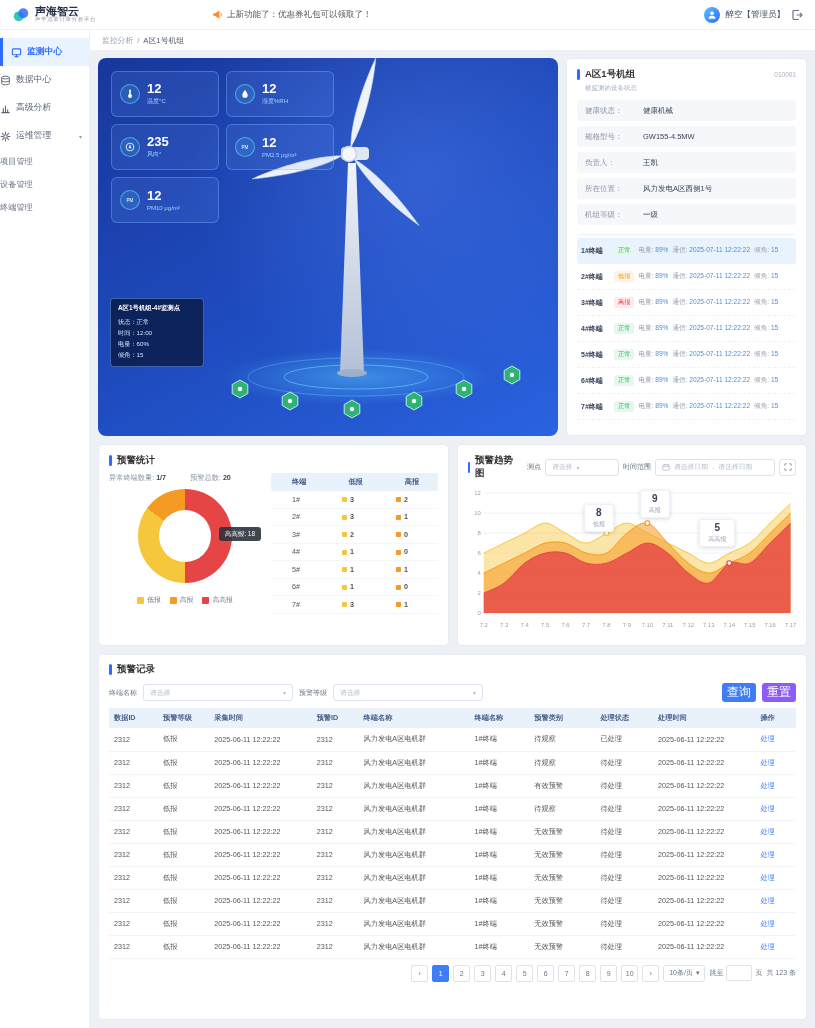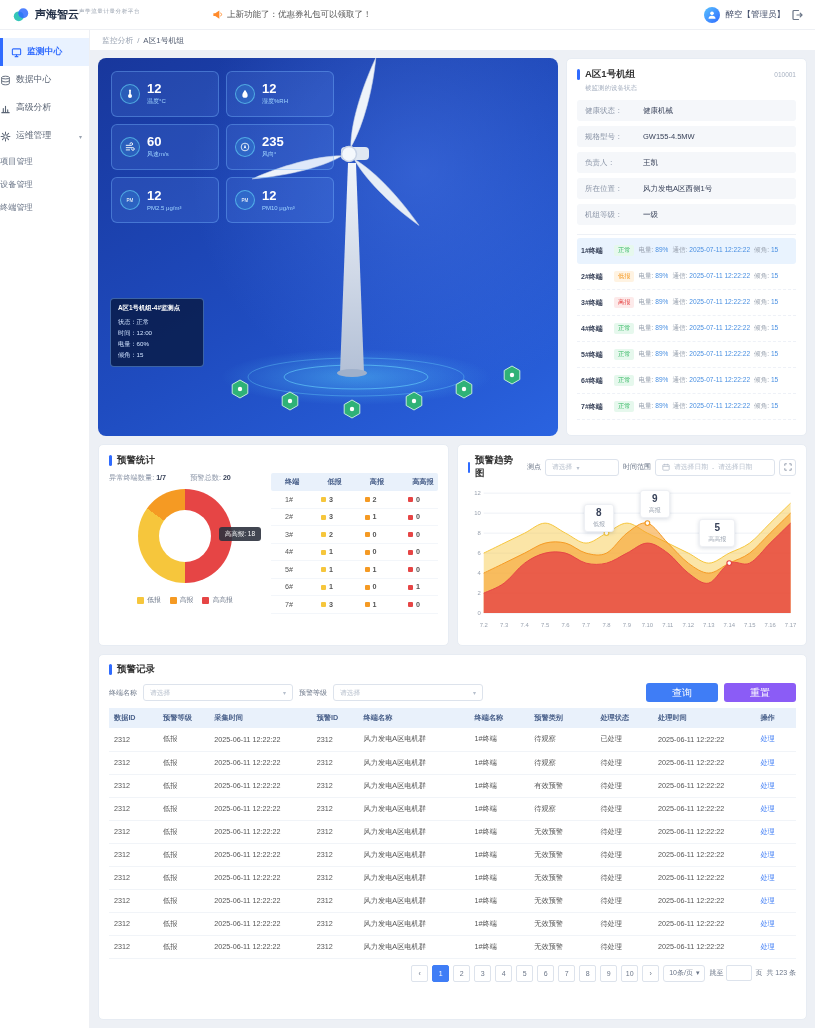--- a/index.html
+++ b/index.html
@@ -4,21 +4,21 @@
 <style>
 *{margin:0;padding:0;box-sizing:border-box}
 html,body{width:815px;height:1028px;overflow:hidden}
 body{background:#edf0f5;font-family:"Liberation Sans","DejaVu Sans",sans-serif;color:#333;font-size:9px}
 i,b{font-style:normal}
 button{font-family:inherit}
 
 
 .topbar{height:30px;background:#fff;display:flex;align-items:center;padding:0 12px;border-bottom:1px solid #eef0f4;position:relative;z-index:5}
 .logo{display:flex;align-items:center;gap:5px;width:160px;flex:none}
-.logo-text{display:flex;line-height:1.05}
+.logo-text{display:flex;flex-direction:column;line-height:1.05}
 .logo-title{font-size:11px;font-weight:bold;color:#233047}
 .logo-sub{font-size:5.5px;color:#9aa3b0;letter-spacing:.6px}
 .announce{display:flex;align-items:center;gap:4px;font-size:8.5px;color:#555;flex:1;margin-left:40px}
 .topbar-right{display:flex;align-items:center;gap:6px}
 .avatar{width:16px;height:16px;border-radius:50%;background:linear-gradient(135deg,#59c2ff,#2f6bff);display:flex;align-items:center;justify-content:center;flex:none}
 .username{font-size:8.5px;color:#45506b}
 .logout{background:none;border:none;cursor:pointer;display:flex;align-items:center}
 
 
 .layout{display:flex;height:998px}
@@ -78,21 +78,21 @@
 .s-summary b{color:#39435a}
 .donut-wrap{position:relative;width:152px;height:100px}
 .donut{width:94px;height:94px;border-radius:50%;margin:0 auto;position:relative}
 .donut .hole{position:absolute;left:50%;top:50%;width:52px;height:52px;margin:-26px;background:#fff;border-radius:50%}
 .d-tip{position:absolute;right:0;top:38px;background:rgba(45,50,62,.9);color:#fff;font-size:6.5px;padding:2.5px 6px;border-radius:3px;white-space:nowrap;z-index:2}
 .legend{display:flex;gap:9px;justify-content:center;margin-top:6px}
 .lg{display:flex;align-items:center;gap:3px;font-size:6.8px;color:#6b7688}
 .lg i{width:7px;height:7px;border-radius:1px;display:inline-block}
 .stable{flex:1;font-size:7.2px;min-width:0}
 .shead{display:flex;background:#e9f1fb;height:18px;align-items:center;border-radius:2px;color:#49608a;font-weight:bold}
-.shead span,.srow span{flex:1;padding:0 14px;white-space:nowrap}
+.shead span,.srow span{flex:1;padding:0 21px;white-space:nowrap}
 .shead .sname,.srow .sname{flex:0 0 30px}
 .srow{display:flex;height:17.5px;align-items:center;border-bottom:1px solid #f3f6fa;color:#555}
 .sq{width:5px;height:5px;display:inline-block;margin-right:3px;border-radius:1px;vertical-align:middle}
 .sq-low{background:#f6c63c}.sq-high{background:#f59a23}.sq-hh{background:#e64545}
 
 .t-head{display:flex;align-items:center;gap:0}
 .t-controls{display:flex;align-items:center;gap:4px;margin-left:12px;flex:1}
 .c-label{font-size:7px;color:#6b7688;white-space:nowrap}
 .select{height:17px;border:1px solid #dde3ec;border-radius:3px;display:flex;align-items:center;gap:4px;padding:0 6px;font-size:6.8px;color:#b6bfcc;background:#fff;cursor:pointer;white-space:nowrap}
 .select .caret{color:#b6bfcc;font-size:6px}
@@ -102,21 +102,21 @@
 #trend-svg{display:block;width:100%;height:156px}
 .callout{position:absolute;transform:translateX(-50%);background:#fff;border:1px solid #eef0f4;box-shadow:0 1px 4px rgba(40,60,100,.18);border-radius:3px;padding:2px 8px;text-align:center;z-index:2}
 .callout b{display:block;font-size:10px;color:#39435a;font-weight:bold}
 .callout i{font-size:6px;color:#9aa3b0}
 
 
 .records{flex:1;padding:8px 10px;display:flex;flex-direction:column;overflow:hidden}
 .filters{display:flex;align-items:center;gap:6px;margin:7px 0 6px}
 .filters .select{width:150px}
 .spacer{flex:1}
-.btn{height:19px;padding:0 26px;border:none;border-radius:3px;color:#fff;font-size:10px;cursor:pointer}
+.btn{height:19px;padding:0 5px;border:none;border-radius:3px;color:#fff;font-size:12px;cursor:pointer}
 .btn.blue{background:#3f7df6}
 .btn.green{background:#8b5cf6}
 .rtable{width:100%;border-collapse:collapse;table-layout:fixed;font-size:7.2px}
 .rtable th{background:#e9f1fb;color:#49608a;font-weight:bold;height:20px;text-align:left;padding:0 5px;white-space:nowrap;overflow:hidden}
 .rtable td{height:23px;border-bottom:1px solid #f1f4f8;color:#555;padding:0 5px;white-space:nowrap;overflow:hidden}
 .link{color:#3f7df6;text-decoration:none;cursor:pointer}
 .pager{display:flex;align-items:center;justify-content:flex-end;gap:4px;margin-top:6px;font-size:7px;color:#6b7688}
 .pages{display:flex;gap:4px}
 .pg{min-width:17px;height:17px;border:1px solid #dde3ec;background:#fff;border-radius:2px;font-size:7px;color:#6b7688;cursor:pointer}
 .pg.active{background:#3f7df6;border-color:#3f7df6;color:#fff}
@@ -287,33 +287,20 @@
               </div>
               <div class="tile">
                 <span class="tile-icon">
                   <svg viewBox="0 0 12 12" width="10" height="10">
                     <path d="M6 1 C4 4 2.8 5.6 2.8 7.4 a3.2 3.2 0 0 0 6.4 0 C9.2 5.6 8 4 6 1 Z" fill="#fff"></path>
                   </svg>
                 </span>
                 <span class="tile-body">
                   <b class="tile-value">12</b>
                   <i class="tile-label">湿度%RH</i>
-                </span>
-              </div>
-              <div class="tile">
-                <span class="tile-icon">
-                  <svg viewBox="0 0 12 12" width="10" height="10" fill="none" stroke="#fff" stroke-width="1.1" stroke-linecap="round">
-                    <path d="M1.5 4 h6 a1.6 1.6 0 1 0 -1.6 -1.6"></path>
-                    <path d="M1.5 6.8 h8 a1.6 1.6 0 1 1 -1.6 1.6"></path>
-                    <path d="M1.5 9.5 h4"></path>
-                  </svg>
-                </span>
-                <span class="tile-body">
-                  <b class="tile-value">60</b>
-                  <i class="tile-label">风速m/s</i>
                 </span>
               </div>
               <div class="tile">
                 <span class="tile-icon">
                   <svg viewBox="0 0 12 12" width="10" height="10">
                     <circle cx="6" cy="6" r="4.6" fill="none" stroke="#fff" stroke-width="1"></circle>
                     <path d="M6 2.6 L7.7 8.2 L6 6.9 L4.3 8.2 Z" fill="#fff"></path>
                   </svg>
                 </span>
                 <span class="tile-body">

